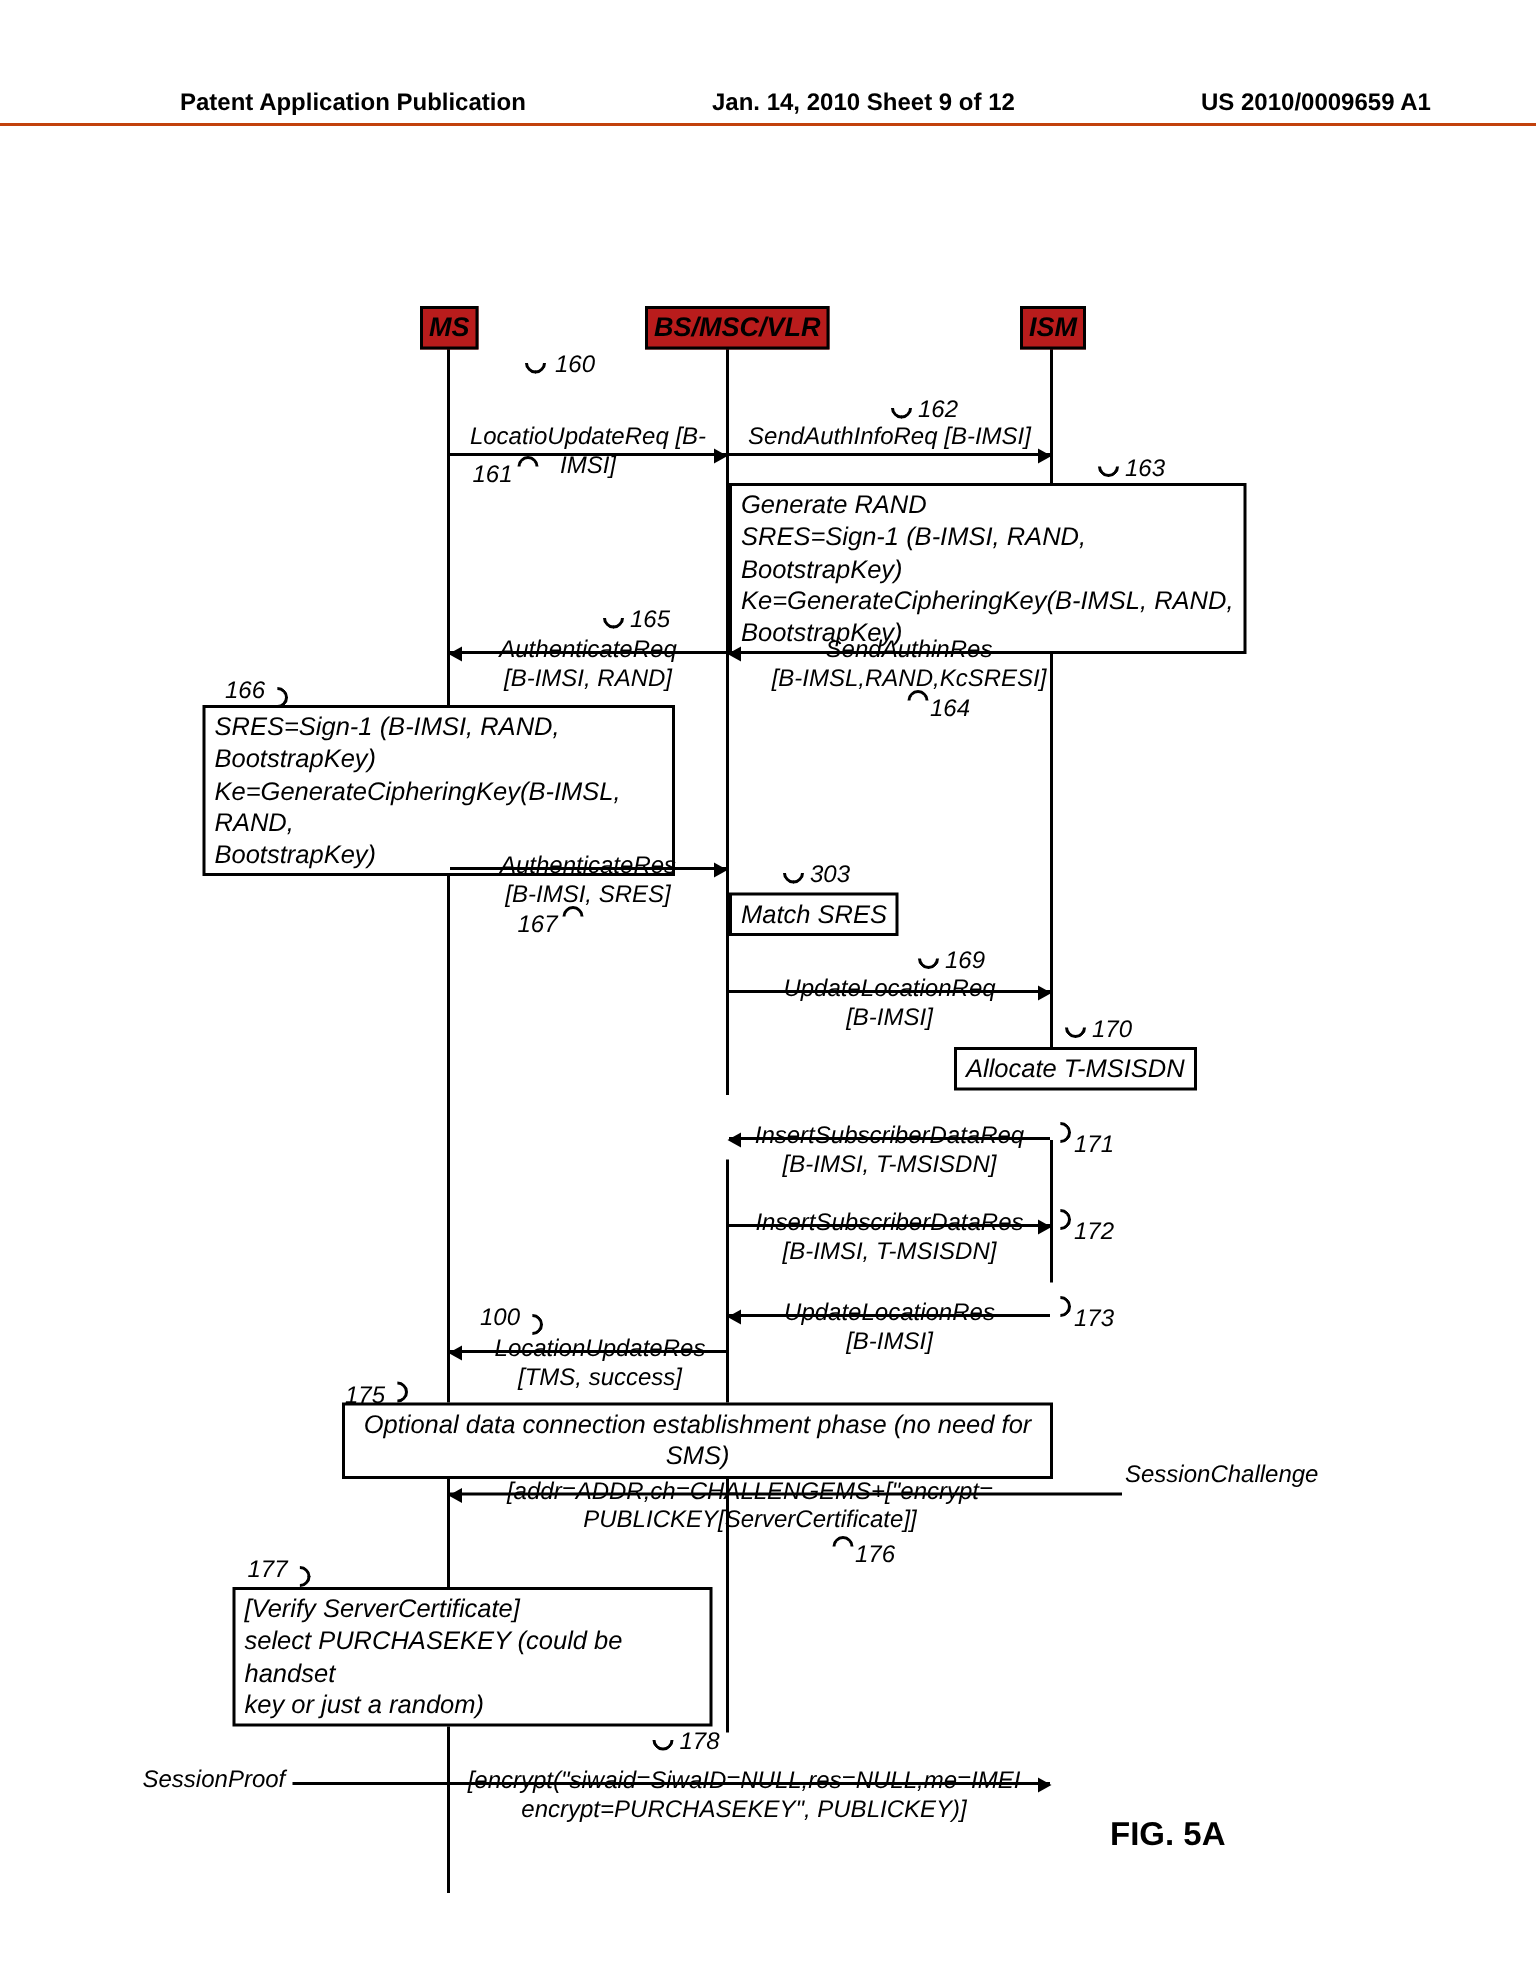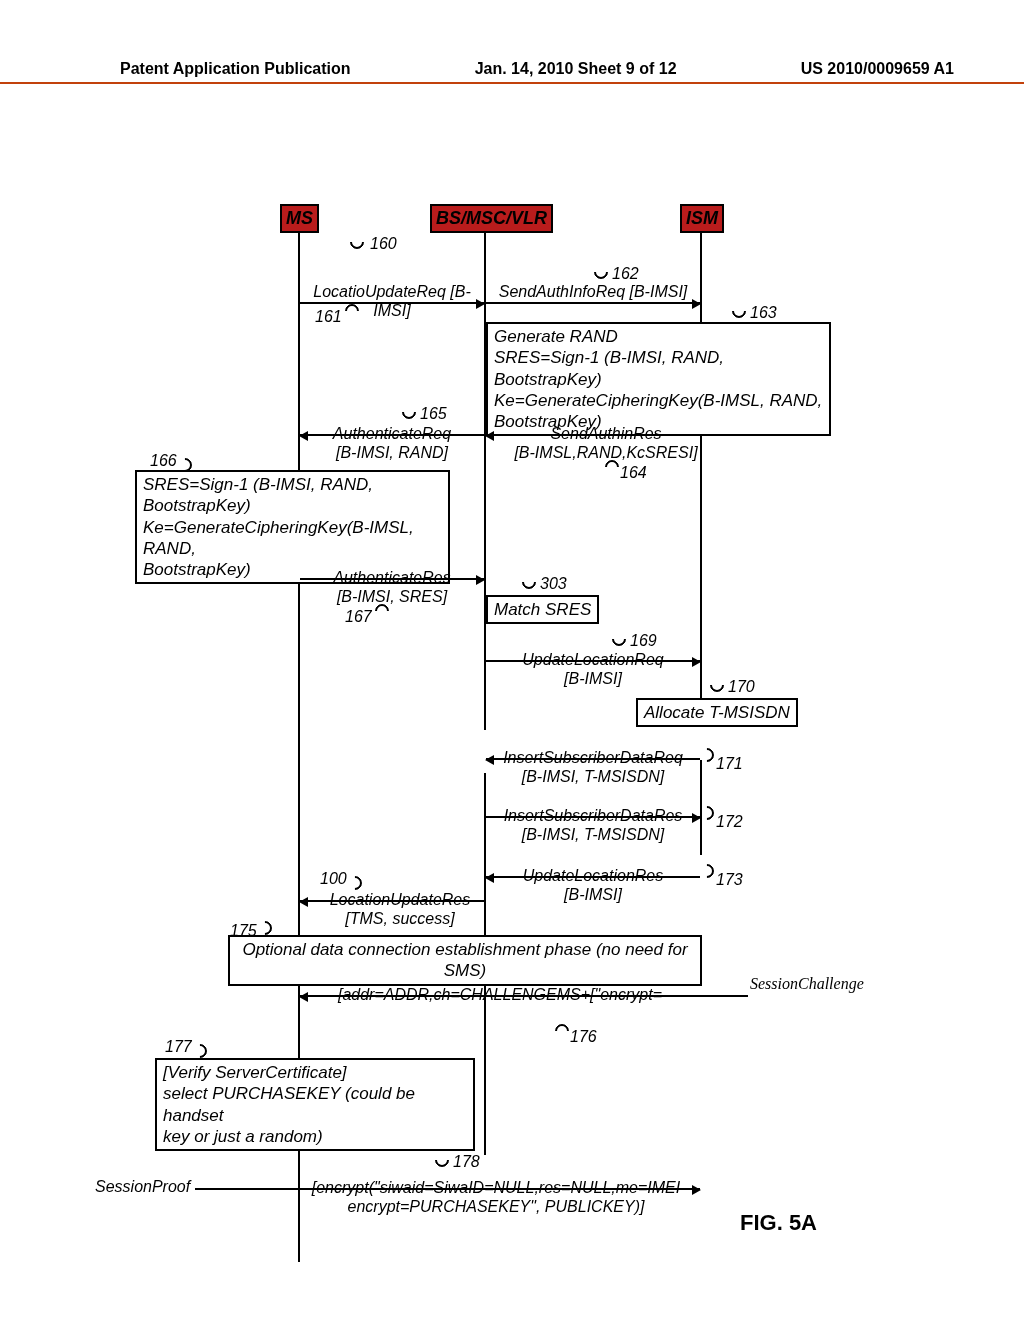--- a/index.html
+++ b/index.html
@@ -245,22 +245,23 @@
   <div class="box" style="left:228px; top:735px; width:474px; text-align:center;">
     <span>Optional data connection establishment phase (no need for SMS)</span>
   </div>
   <div class="ref" style="left:230px; top:722px;">175</div>
   <div class="curve" style="left:258px; top:721px; transform: rotate(-45deg);"></div>
 
   <div class="hline arrow-l" style="left:300px; top:795px; width:400px;"></div>
   <div class="hline" style="left:700px; top:795px; width:48px;"></div>
   <div class="msg" style="left:300px; top:785px; width:400px;">
     <div>[addr=ADDR,ch=CHALLENGEMS+["encrypt=</div>
-  </div>
-  <div class="ref" style="left:750px; top:775px;font-family:Liberation Serif, serif;">SessionChallenge</div>
+    <div>PUBLICKEY[ServerCertificate]]</div>
+  </div>
+  <div class="ref" style="left:750px; top:775px;">SessionChallenge</div>
   <div class="ref" style="left:570px; top:828px;">176</div>
   <div class="curve" style="left:555px; top:824px; transform: rotate(225deg);"></div>
 
   <div class="box" style="left:155px; top:858px; width:320px;">
     <div>[Verify ServerCertificate]</div>
     <div>select PURCHASEKEY (could be handset</div>
     <div>key or just a random)</div>
   </div>
   <div class="ref" style="left:165px; top:838px;">177</div>
   <div class="curve" style="left:193px; top:844px; transform: rotate(-45deg);"></div>

